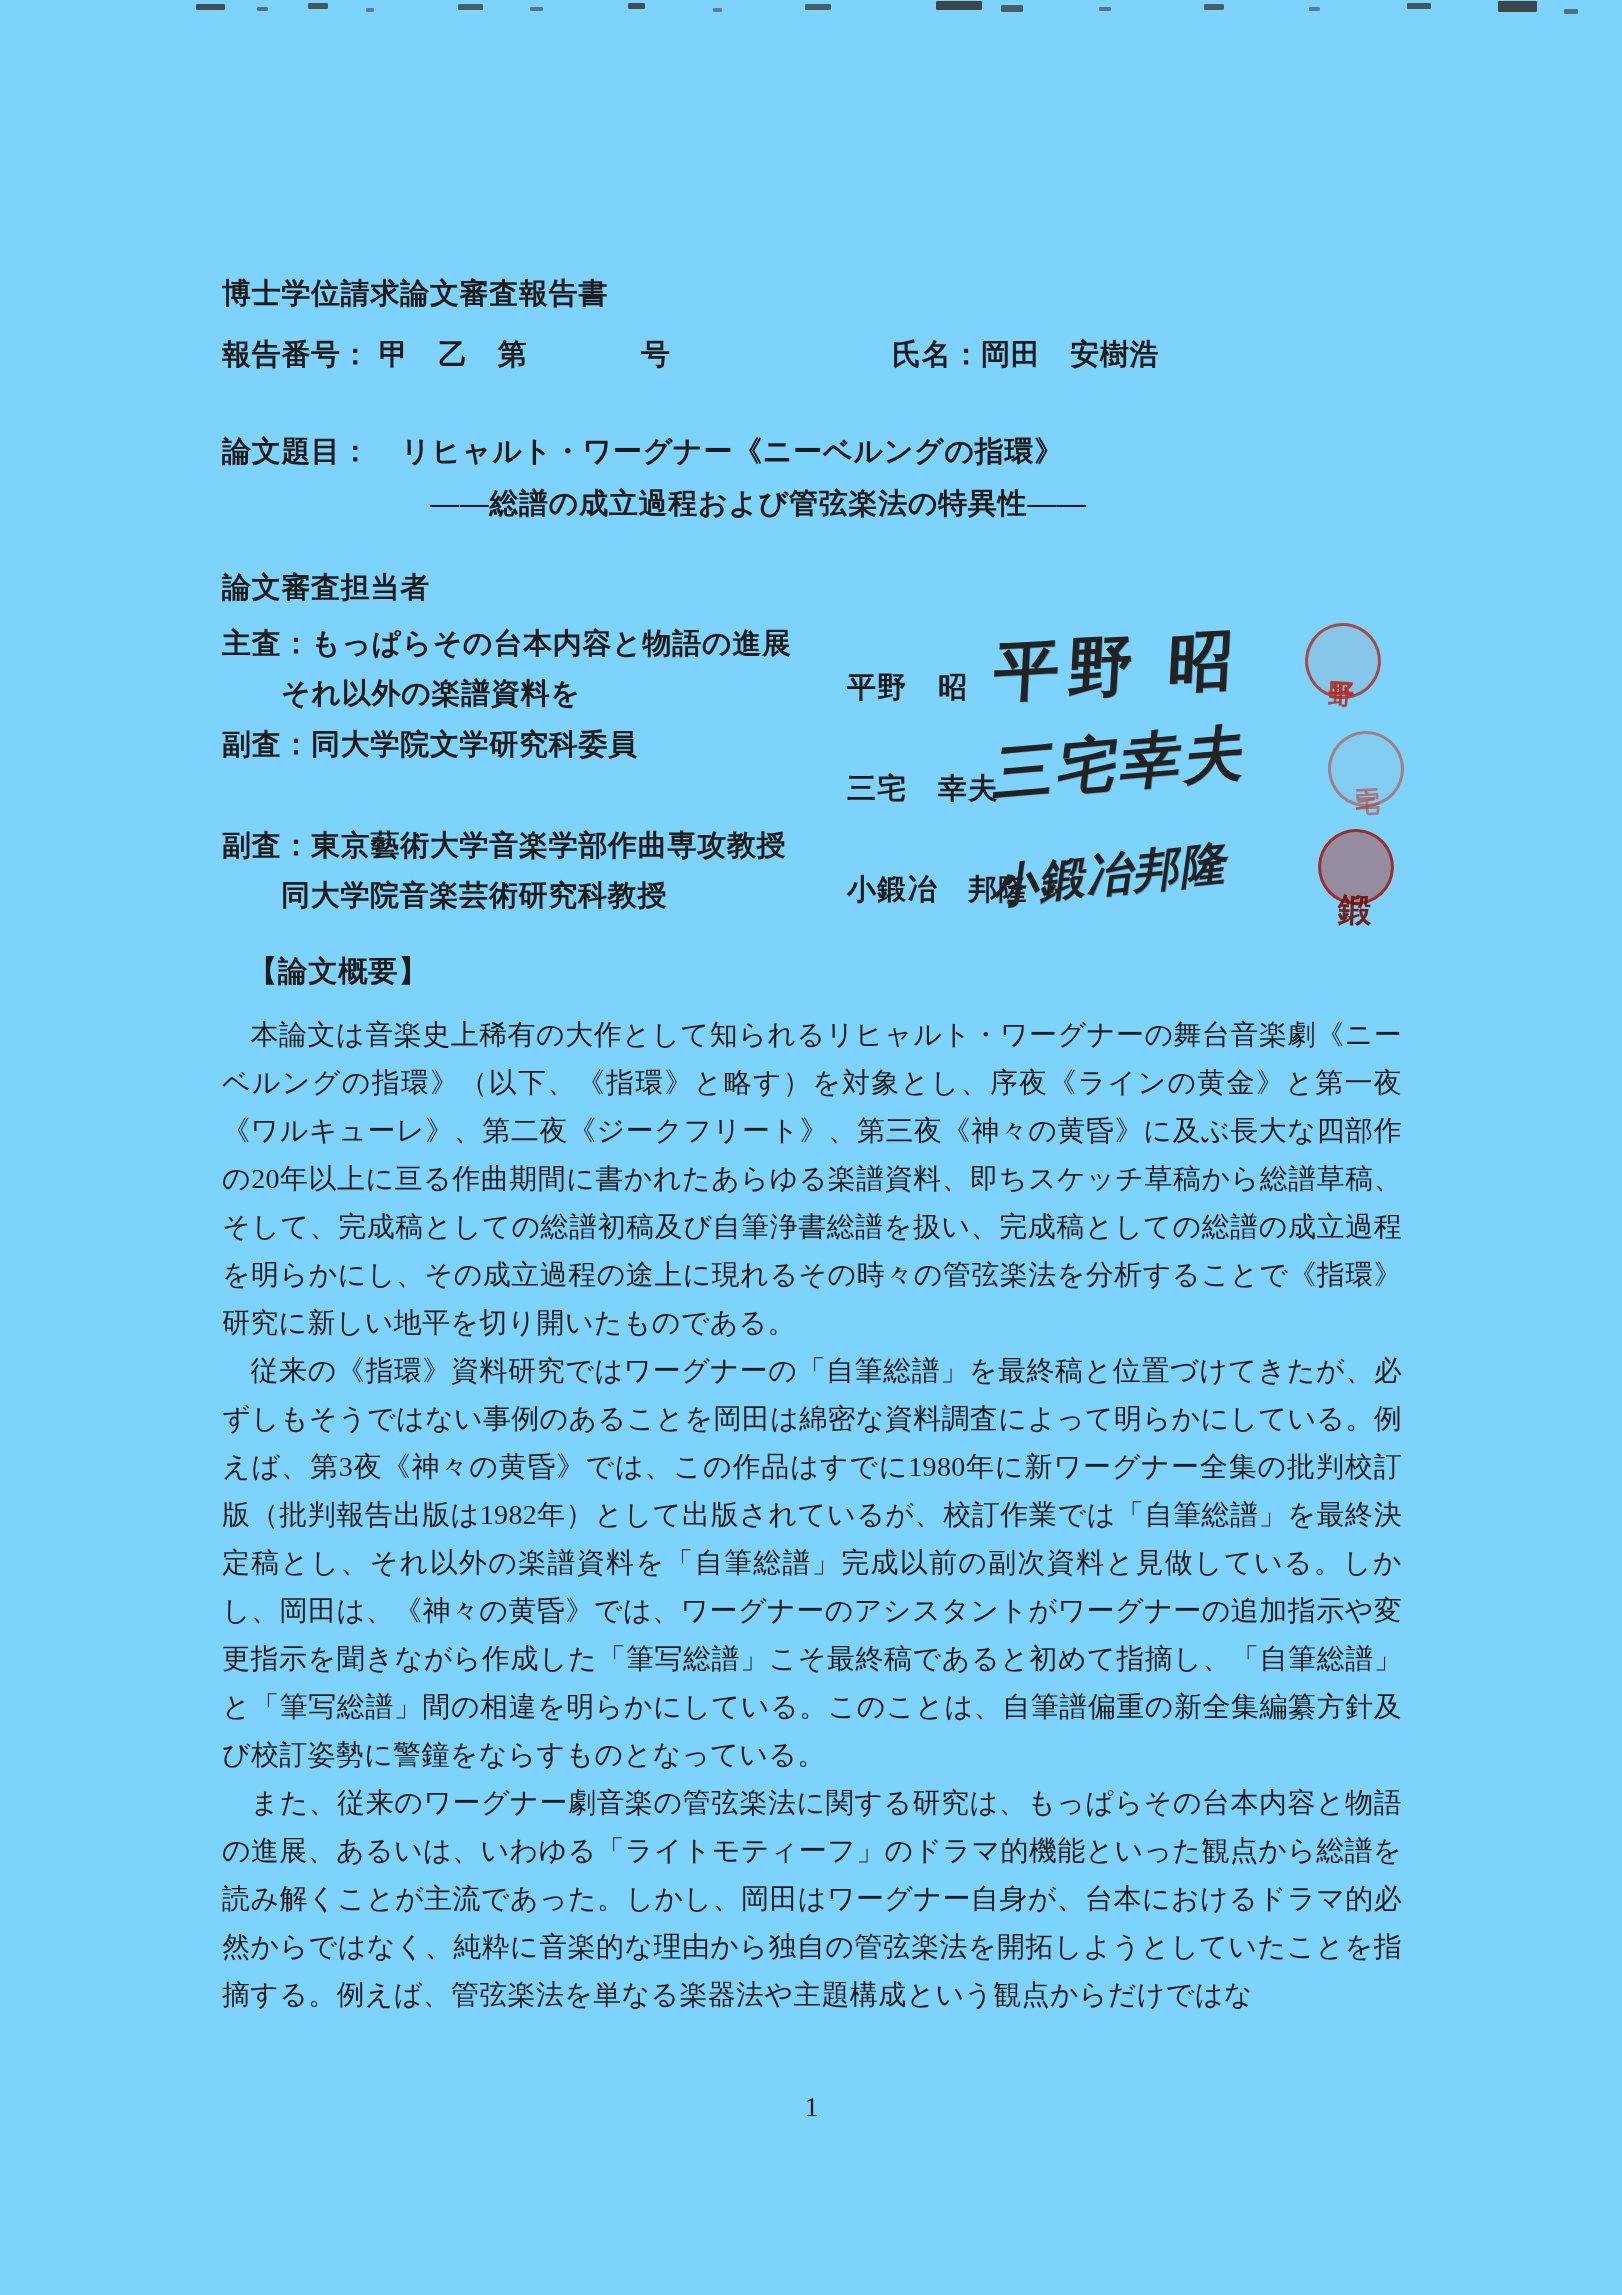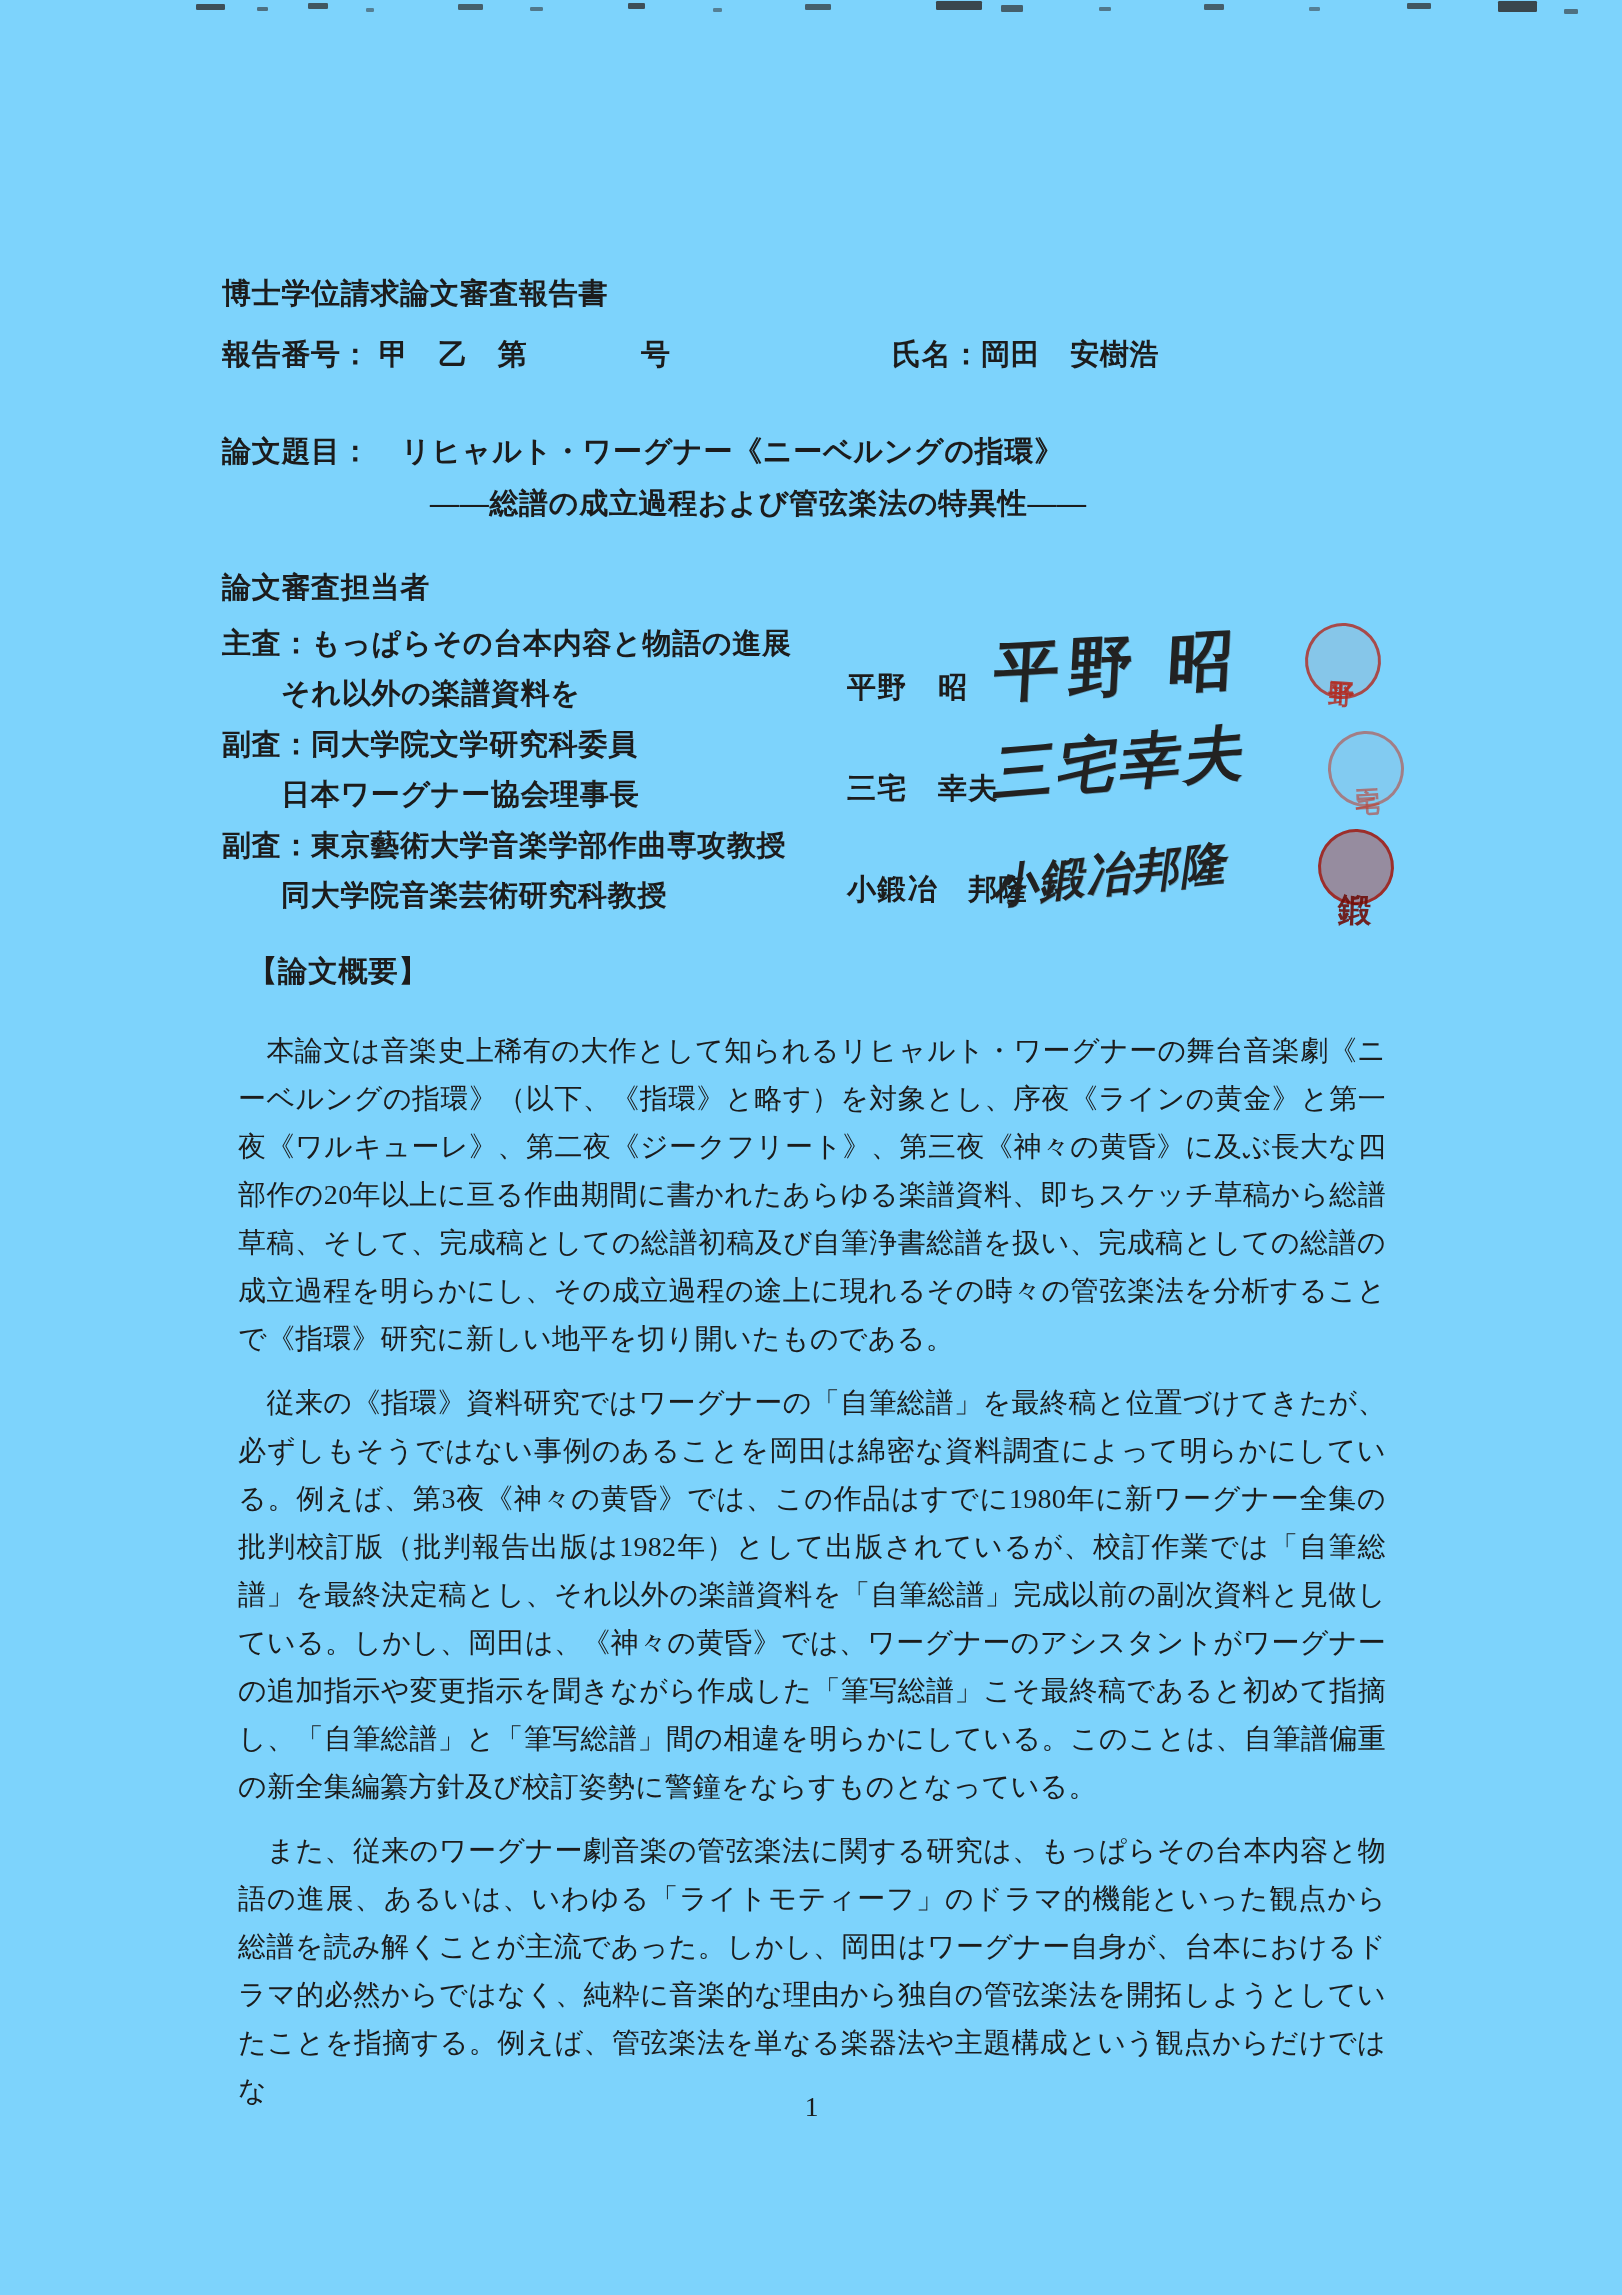--- a/index.html
+++ b/index.html
@@ -78,21 +78,21 @@
     letter-spacing: 0.7px;
     margin-left: 26px;
   }
   .bodytext {
     position: absolute;
     left: 222px;
     top: 1011px;
     width: 1180px;
   }
   .bodytext p {
-    margin: 16px;
+    margin: 0;
     font-size: 28px;
     line-height: 48px;
     letter-spacing: 0.3px;
     text-align: justify;
     text-justify: inter-character;
     font-weight: 500;
   }
   .page-number {
     position: absolute;
     left: 0; right: 0;
@@ -159,21 +159,20 @@
     <div class="exline indent">それ以外の楽譜資料を</div>
     <span class="printed">平野　昭</span>
     <span class="signature sig1">平野 昭</span>
     <span class="seal seal1">平野</span>
   </div>
 
   <div class="examiner" style="top:719px">
     <div class="exline">
       <span>副査：</span><span>同大学院文学研究科委員</span>
     </div>
-    <div class="exline indent">日本ワーグナー協会理事長</div>
     <span class="printed">三宅　幸夫</span>
     <span class="signature sig2">三宅幸夫</span>
     <span class="seal seal2">三宅</span>
   </div>
 
   <div class="examiner" style="top:820px">
     <div class="exline">
       <span>副査：</span><span>東京藝術大学音楽学部作曲専攻教授</span>
     </div>
     <div class="exline indent">同大学院音楽芸術研究科教授</div>

